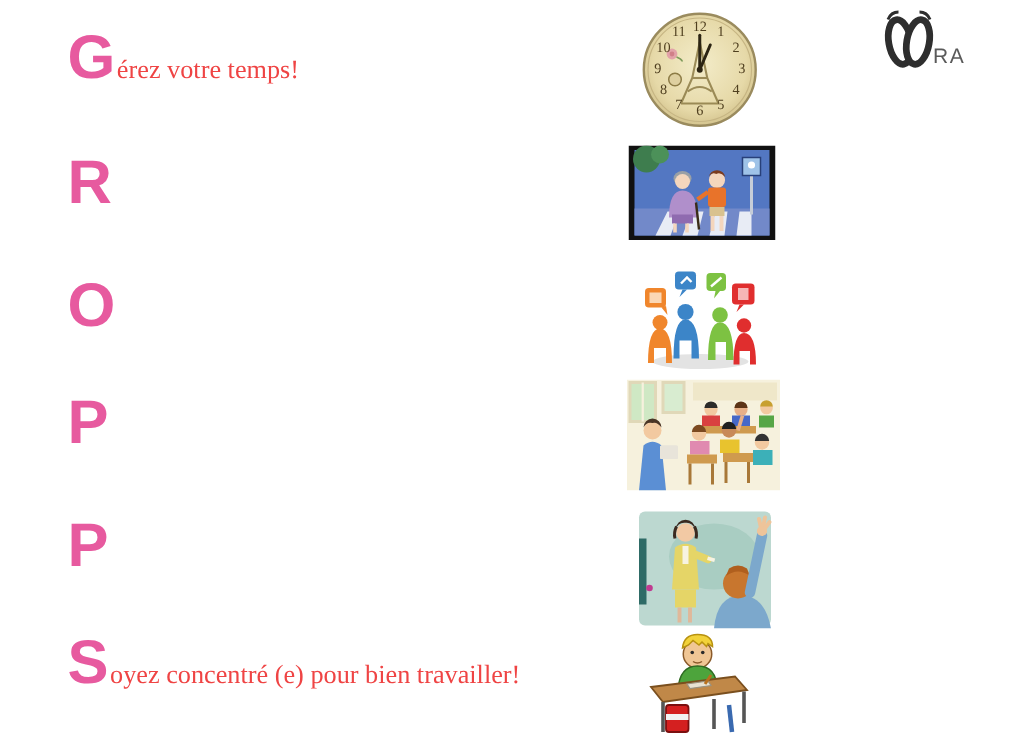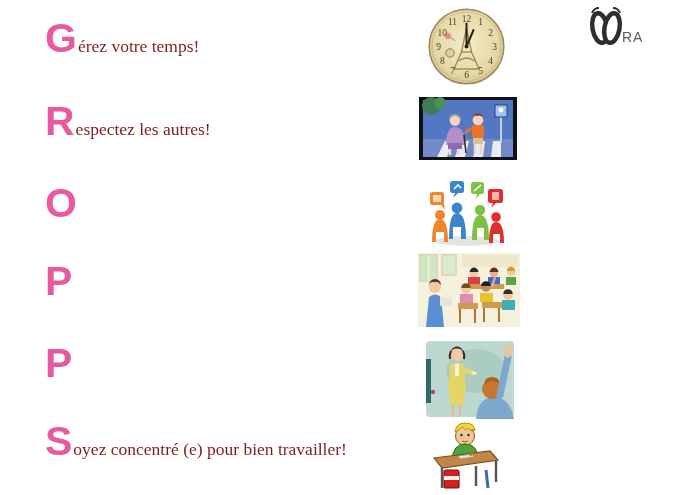--- a/index.html
+++ b/index.html
@@ -8,21 +8,21 @@
     font-family:"Liberation Serif", serif;overflow:hidden;
   }
   .rule-row{
     position:absolute;left:45px;display:flex;align-items:baseline;white-space:nowrap;
   }
   .initial{
     font-family:"Liberation Sans", sans-serif;font-weight:bold;
     font-size:41px;line-height:30px;color:#e75a9f;letter-spacing:-1px;
   }
   .rest{
-    font-size:17.5px;color:#7f1d1d;margin-left:2px;
+    font-size:17.5px;color:#ef4444;margin-left:2px;
   }
   .r1{top:23px;} .r2{top:106px;} .r3{top:188px;}
   .r4{top:266px;} .r5{top:348px;} .r6{top:426px;}
   .img-box{position:absolute;}
   .img-clock{left:428px;top:8px;width:77px;height:77px;}
   .img-crosswalk{left:419px;top:97px;width:98px;height:63px;}
   .img-figures{left:427px;top:175px;width:81px;height:73px;}
   .img-classroom{left:418px;top:253px;width:102px;height:74px;}
   .img-participate{left:424px;top:337px;width:92px;height:82px;}
   .img-study{left:428px;top:420px;width:74px;height:71px;}
@@ -33,21 +33,20 @@
 </style>
 </head>
 <body>
 
 <div class="rule-row r1">
   <span class="initial">G</span>
     <span class="rest">érez votre temps!</span>
 </div>
 <div class="rule-row r2">
   <span class="initial">R</span>
-    <span class="rest">espectez les autres!</span>
 </div>
 <div class="rule-row r3">
   <span class="initial">O</span>
 </div>
 <div class="rule-row r4">
   <span class="initial">P</span>
 </div>
 <div class="rule-row r5">
   <span class="initial">P</span>
 </div>

